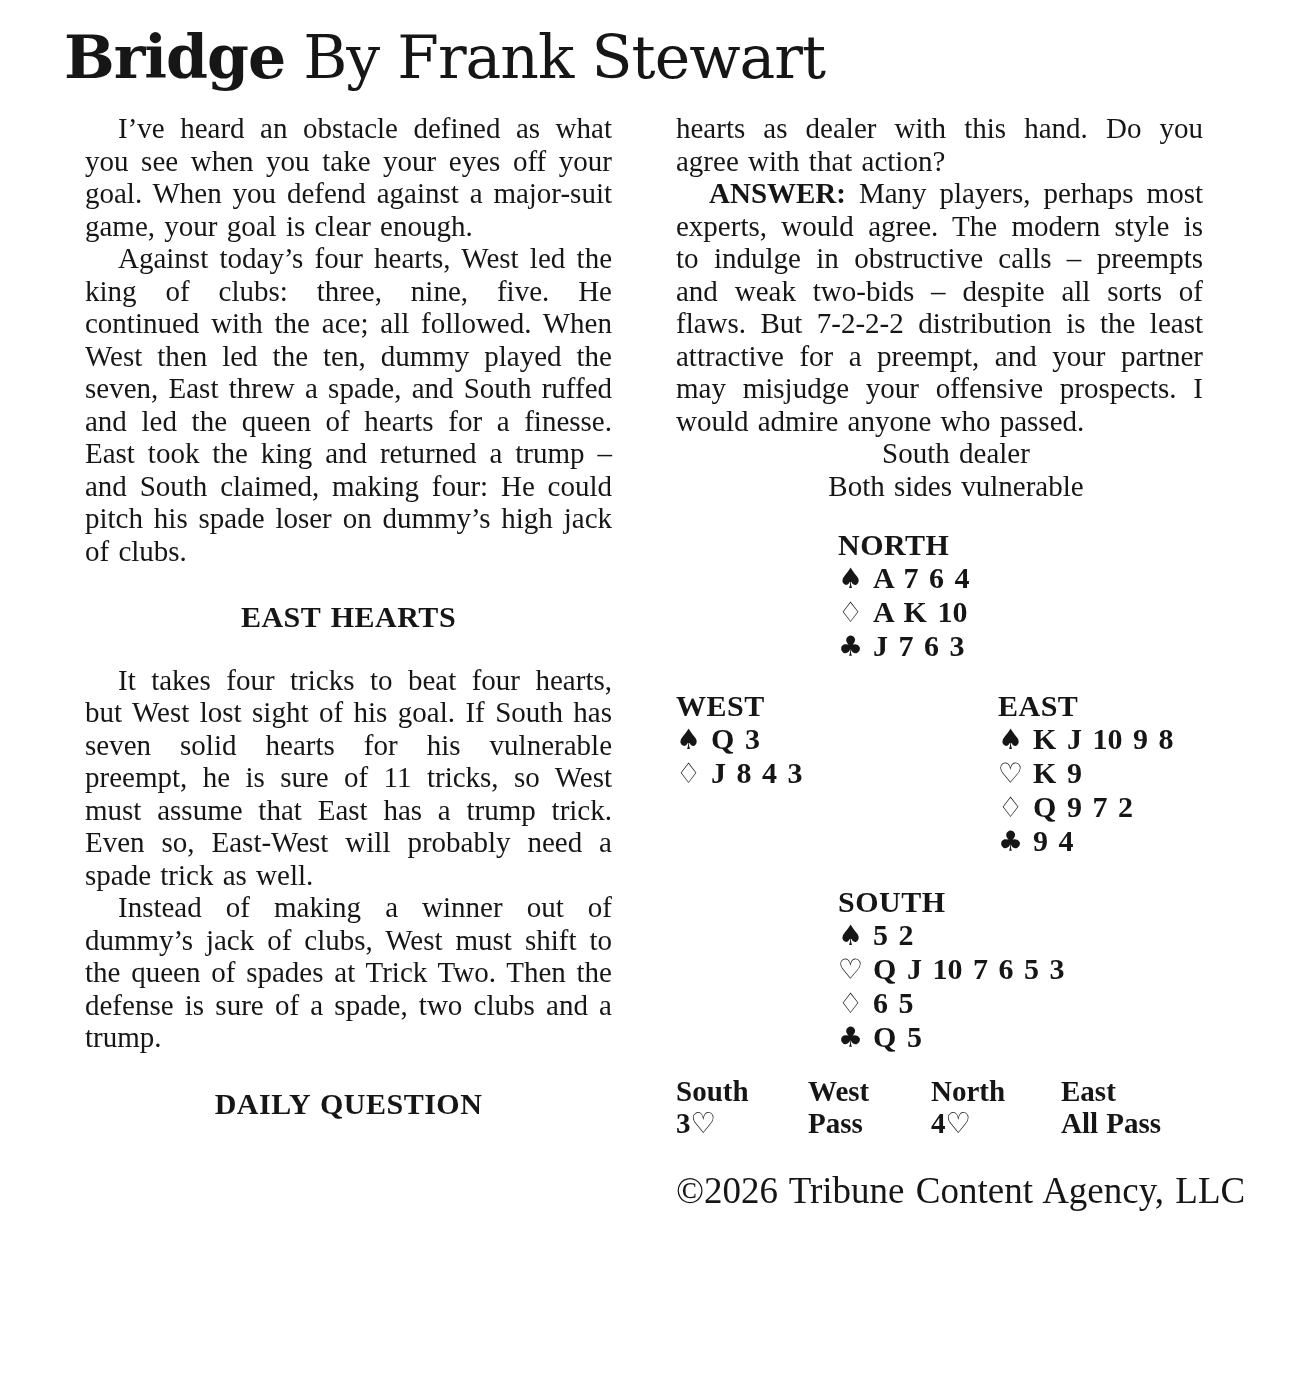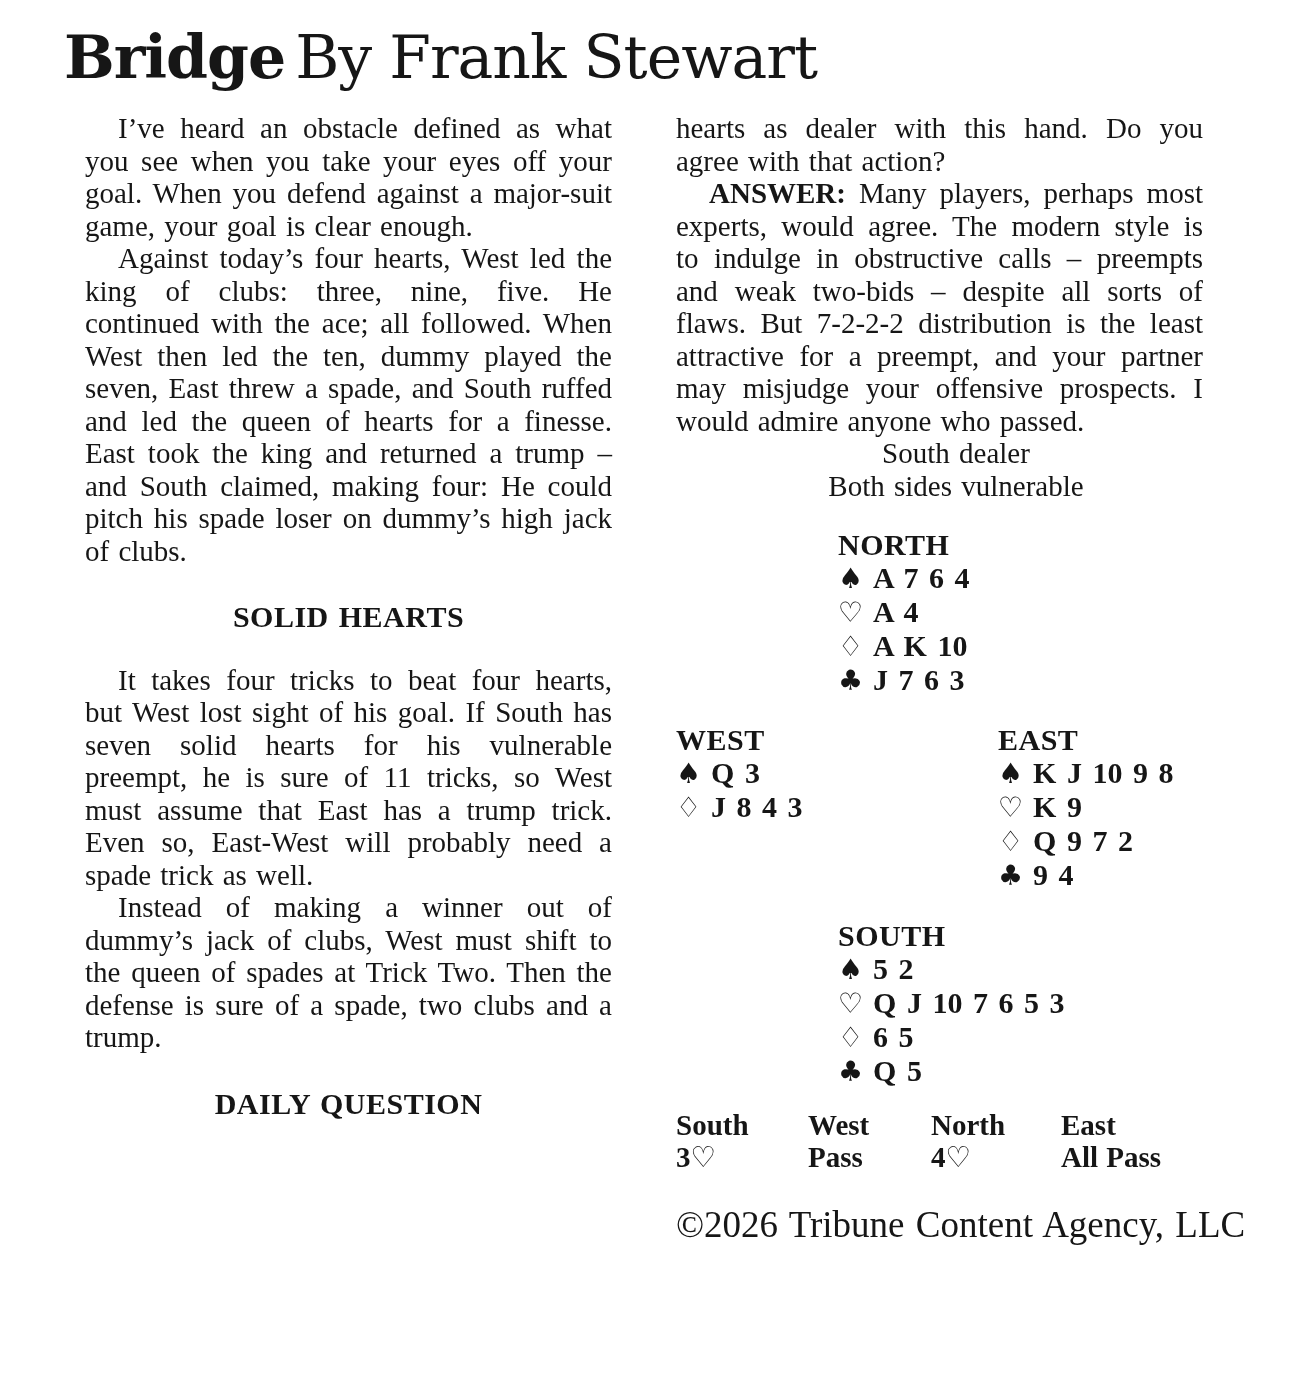--- a/index.html
+++ b/index.html
@@ -10,21 +10,21 @@
     font-family: "Liberation Serif", "DejaVu Sans", serif;
   }
   .page { position: relative; width: 1301px; height: 1398px; overflow: hidden; background: #ffffff; }
 
   .masthead {
     position: absolute; left: 64px; top: 26px;
     font-family: "DejaVu Serif", "Liberation Serif", serif;
     font-size: 60px; line-height: 1.05; white-space: nowrap; letter-spacing: -1px;
   }
   .brand { font-weight: 700; }
-  .byline { font-weight: 400; margin-left: 10px; text-align: center; }
+  .byline { font-weight: 400; margin-left: 18px; text-align: center; }
 
   .col {
     position: absolute; top: 112px; width: 527px;
     font-size: 29px; line-height: 32.5px;
     text-align: justify; word-spacing: 2px;
   }
   .col-left { left: 85px; }
   .col-right { left: 676px; }
   .col p { margin: 0; text-indent: 33px; }
   p.no-indent { text-indent: 0; }
@@ -68,36 +68,35 @@
 
 <div class="page">
 
   <div class="masthead">
     <span class="brand">Bridge</span><span class="byline">By Frank Stewart</span>
   </div>
 
   <div class="col col-left">
     <p>I’ve heard an obstacle defined as what you see when you take your eyes off your goal. When you defend against a major-suit game, your goal is clear enough.</p>
     <p>Against today’s four hearts, West led the king of clubs: three, nine, five. He continued with the ace; all followed. When West then led the ten, dummy played the seven, East threw a spade, and South ruffed and led the queen of hearts for a finesse. East took the king and returned a trump – and South claimed, making four: He could pitch his spade loser on dummy’s high jack of clubs.</p>
-    <div class="section-heading">SOLID HEARTS</div>
+    <div class="section-heading">EAST HEARTS</div>
     <p>It takes four tricks to beat four hearts, but West lost sight of his goal. If South has seven solid hearts for his vulnerable preempt, he is sure of 11 tricks, so West must assume that East has a trump trick. Even so, East-West will probably need a spade trick as well.</p>
     <p>Instead of making a winner out of dummy’s jack of clubs, West must shift to the queen of spades at Trick Two. Then the defense is sure of a spade, two clubs and a trump.</p>
     <div class="section-heading">DAILY QUESTION</div>
   </div>
 
   <div class="col col-right">
     <p class="no-indent">hearts as dealer with this hand. Do you agree with that action?</p>
     <p><span class="bold">ANSWER:</span> <span>Many players, perhaps most experts, would agree. The modern style is to indulge in obstructive calls – preempts and weak two-bids – despite all sorts of flaws. But 7-2-2-2 distribution is the least attractive for a preempt, and your partner may misjudge your offensive prospects. I would admire anyone who passed.</span></p>
     <div class="plain-line">South dealer</div>
     <div class="plain-line">Both sides vulnerable</div>
 
     <div class="hand hand-north">
       <div class="hand-label">NORTH</div>
       <div><span class="suit">♠</span><span>A 7 6 4</span></div>
-      <div><span class="suit">♡</span><span>A 4</span></div>
       <div><span class="suit">♢</span><span>A K 10</span></div>
       <div><span class="suit">♣</span><span>J 7 6 3</span></div>
     </div>
 
     <div class="ew-row">
       <div class="hand hand-west">
         <div class="hand-label">WEST</div>
         <div><span class="suit">♠</span><span>Q 3</span></div>
         <div><span class="suit">♢</span><span>J 8 4 3</span></div>
       </div>

